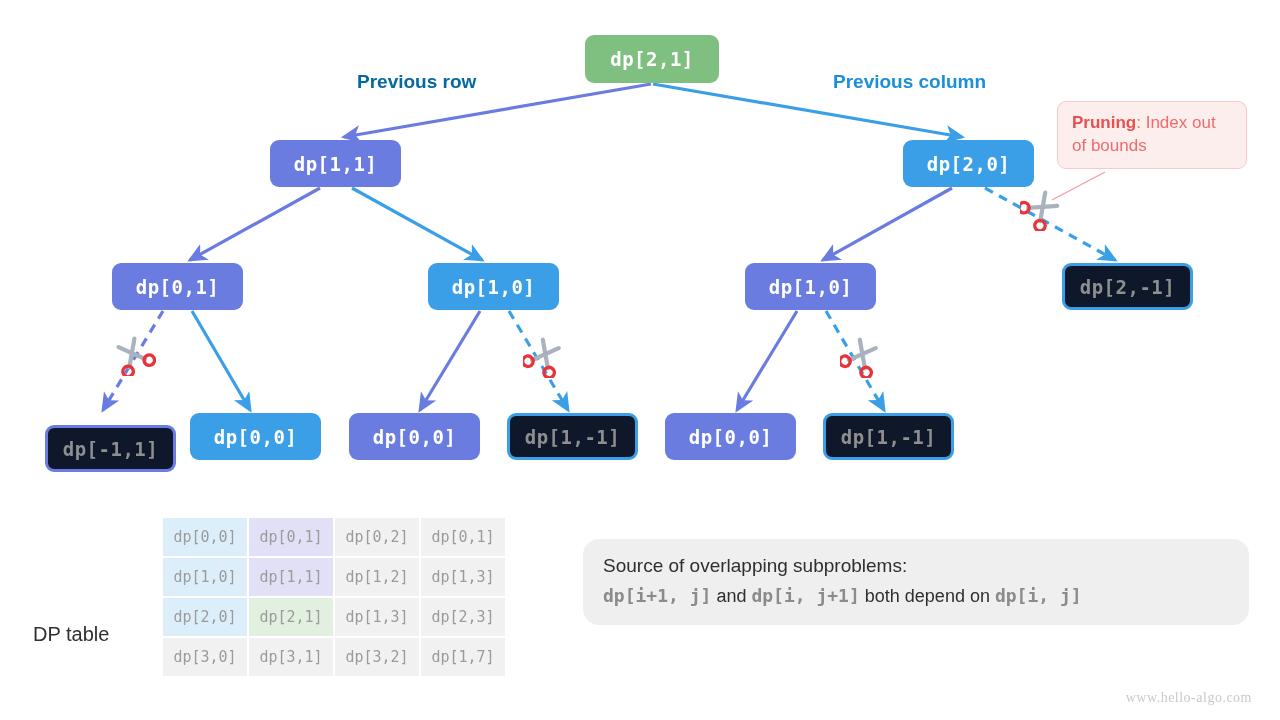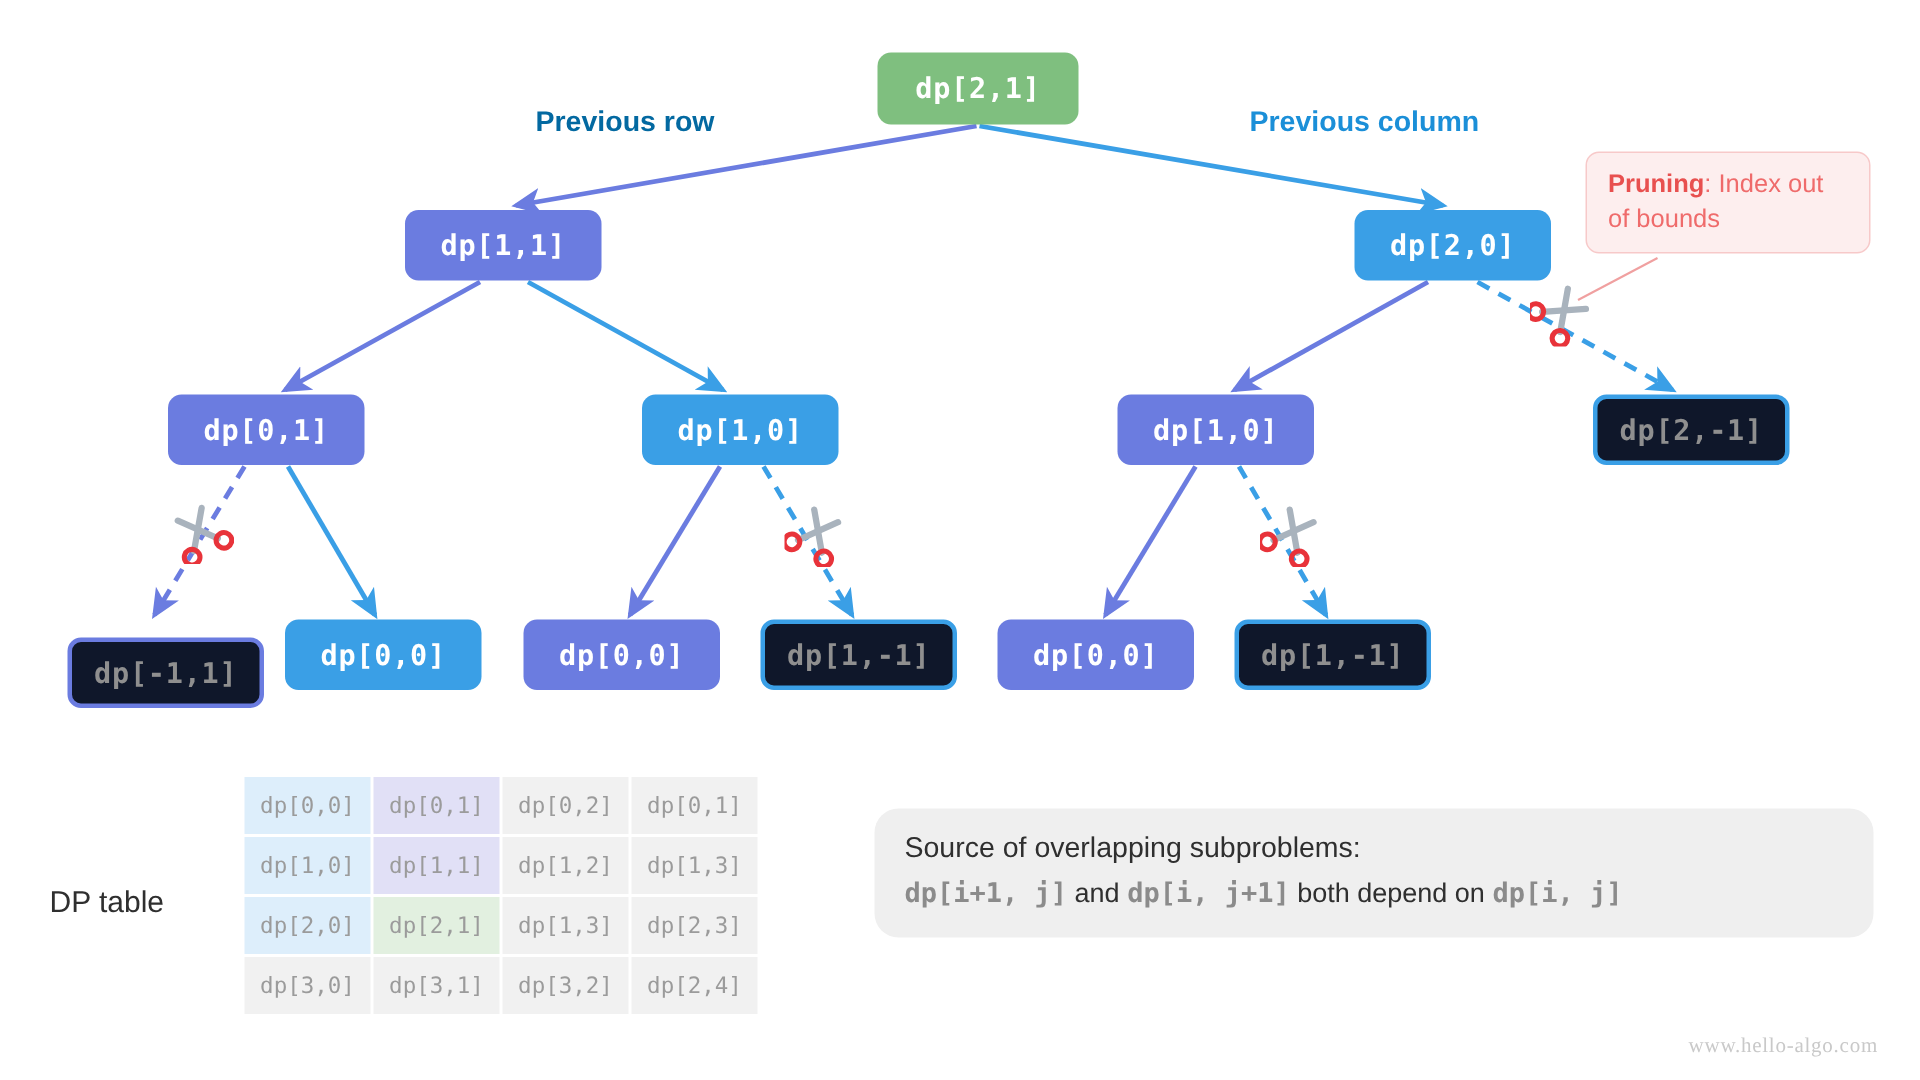--- a/index.html
+++ b/index.html
@@ -99,20 +99,21 @@
     height: 46px;
     z-index: 5;
   }
 
   
   .dp-label {
     position: absolute;
     font-size: 20px;
     color: #2f2f2f;
     z-index: 2;
+    margin-top: 32px;
   }
   table.dp-table {
     position: absolute;
     border-collapse: separate;
     border-spacing: 2px;
     background: #ffffff;
     z-index: 2;
   }
   table.dp-table td {
     width: 82px;
@@ -295,21 +296,21 @@
       <tr>
         <td class="c-blue">dp[2,0]</td>
         <td class="c-green">dp[2,1]</td>
         <td>dp[1,3]</td>
         <td>dp[2,3]</td>
       </tr>
       <tr>
         <td>dp[3,0]</td>
         <td>dp[3,1]</td>
         <td>dp[3,2]</td>
-        <td>dp[2,4]</td>
+        <td>dp[1,7]</td>
       </tr>
     </tbody>
   </table>
 
   <div class="note" style="left:583px; top:539px; width:666px; height:86px;">
     <div class="line1">Source of overlapping subproblems:</div>
     <div class="line2"><code>dp[i+1, j]</code><span> and </span><code>dp[i, j+1]</code><span> both depend on </span><code>dp[i, j]</code></div>
   </div>
 
   <div class="watermark">www.hello-algo.com</div>

